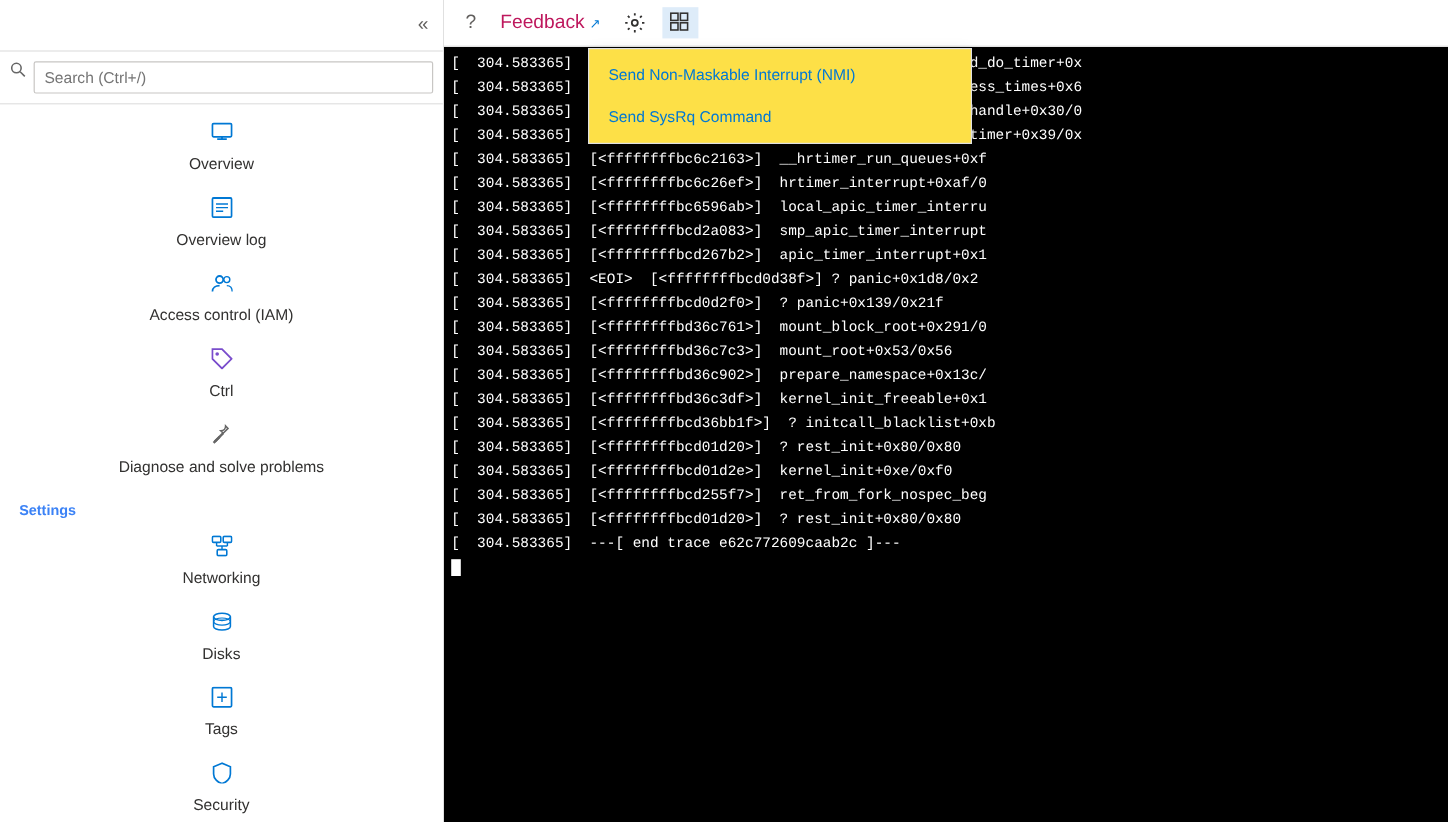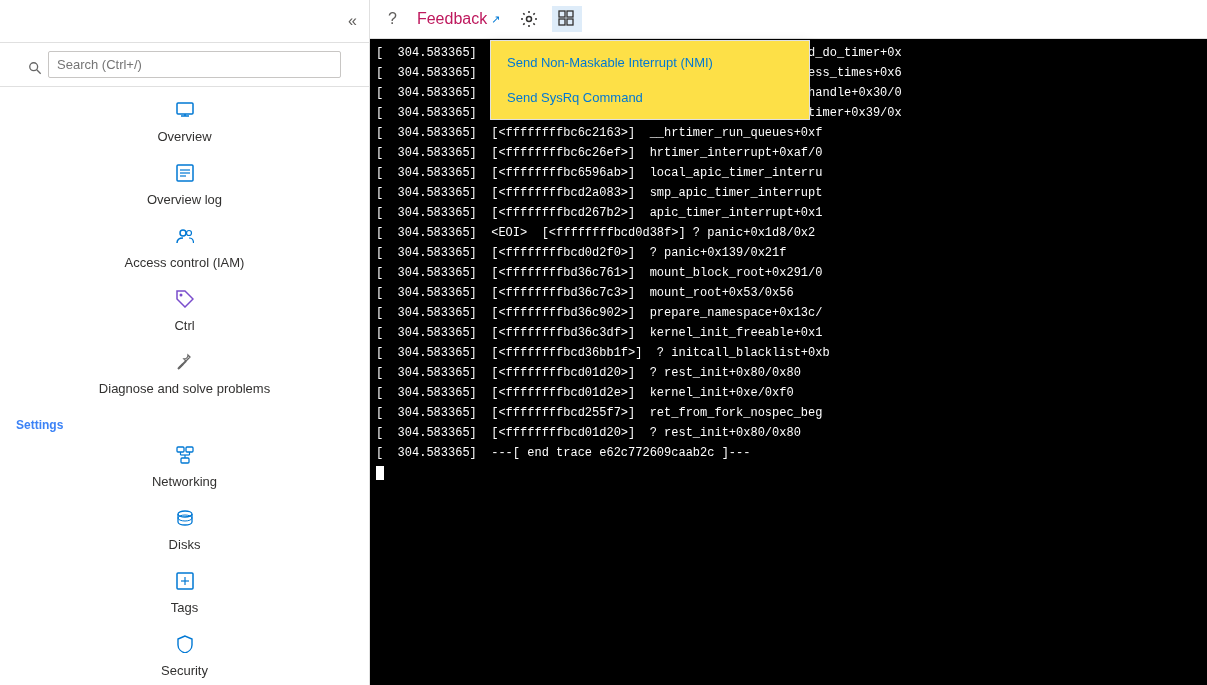--- a/index.html
+++ b/index.html
@@ -11,24 +11,24 @@
       min-width: 370px;
       background: #fff;
       border-right: 1px solid #e0e0e0;
       display: flex;
       flex-direction: column;
       overflow-y: auto;
       overflow-x: hidden;
     }
 
     .search-box {
-      padding: 8px 28px;
+      padding: 8px 8px;
       border-bottom: 1px solid #e0e0e0;
       display: flex;
-      align-items: flex-end;
+      align-items: flex-start;
       gap: 6px;
     }
     .search-box input {
       border: 1px solid #c8c6c4;
       border-radius: 2px;
       padding: 5px 8px;
       width: 100%;
       font-size: 13px;
       color: #666;
       background: #fff;

